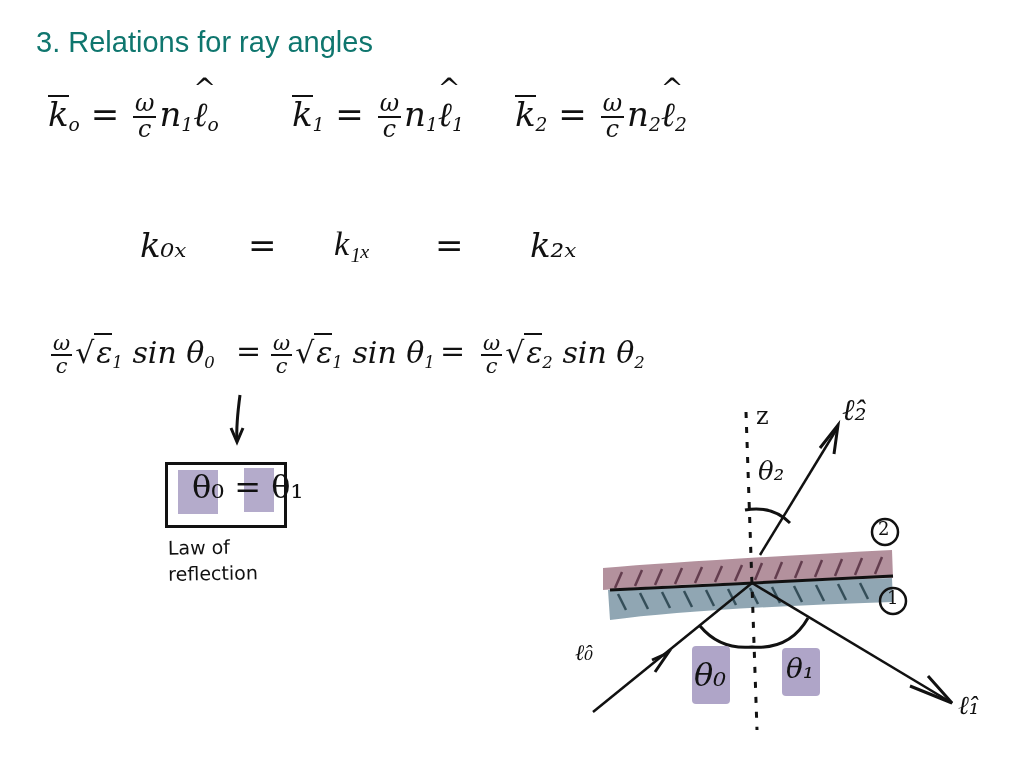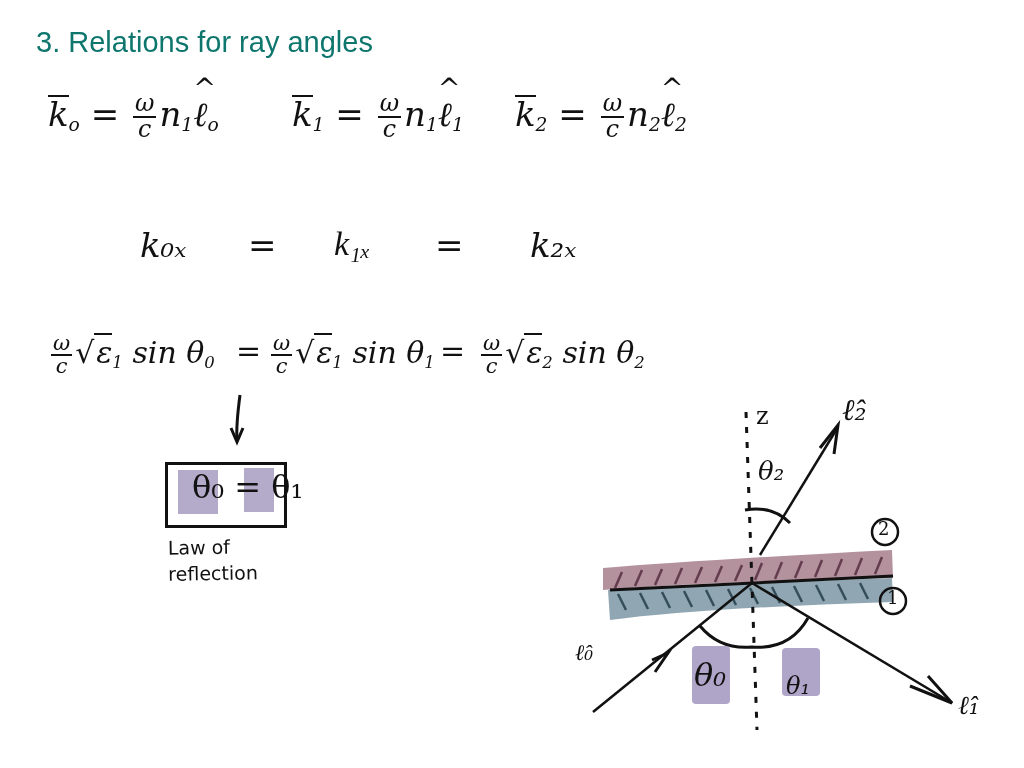--- a/index.html
+++ b/index.html
@@ -156,21 +156,21 @@
   <circle cx="893" cy="601" r="13" stroke="#111" stroke-width="2.5" fill="none"></circle>
 </svg>
 
 <div class="hw" style="left:756px; top:402px; font-size:24px; font-style:normal;">z</div>
 <div class="hw" style="left:758px; top:456px; font-size:26px;">θ₂</div>
 <div class="hw" style="left:842px; top:392px; font-size:30px;">ℓ̂₂</div>
 <div class="hw" style="left:878px; top:518px; font-size:18px; font-style:normal;">2</div>
 <div class="hw" style="left:887px; top:587px; font-size:18px; font-style:normal;">1</div>
 <div class="hw" style="left:575px; top:640px; font-size:22px;">ℓ̂₀</div>
 <div class="hw" style="left:694px; top:656px; font-size:32px;">θ₀</div>
-<div class="hw" style="left:786px; top:672px; font-size:24px;">θ₁</div>
+<div class="hw" style="left:786px; top:652px; font-size:28px;">θ₁</div>
 <div class="hw" style="left:958px; top:690px; font-size:26px;">ℓ̂₁</div>
 
 <div class="box"></div>
 <div class="hl" style="left:178px; top:470px; width:40px; height:44px;"></div>
 <div class="hl" style="left:244px; top:468px; width:30px; height:44px;"></div>
 <div class="boxtxt">θ₀ = θ₁</div>
 <div class="law">
   <div>Law of</div>
   <div>reflection</div>
 </div>

